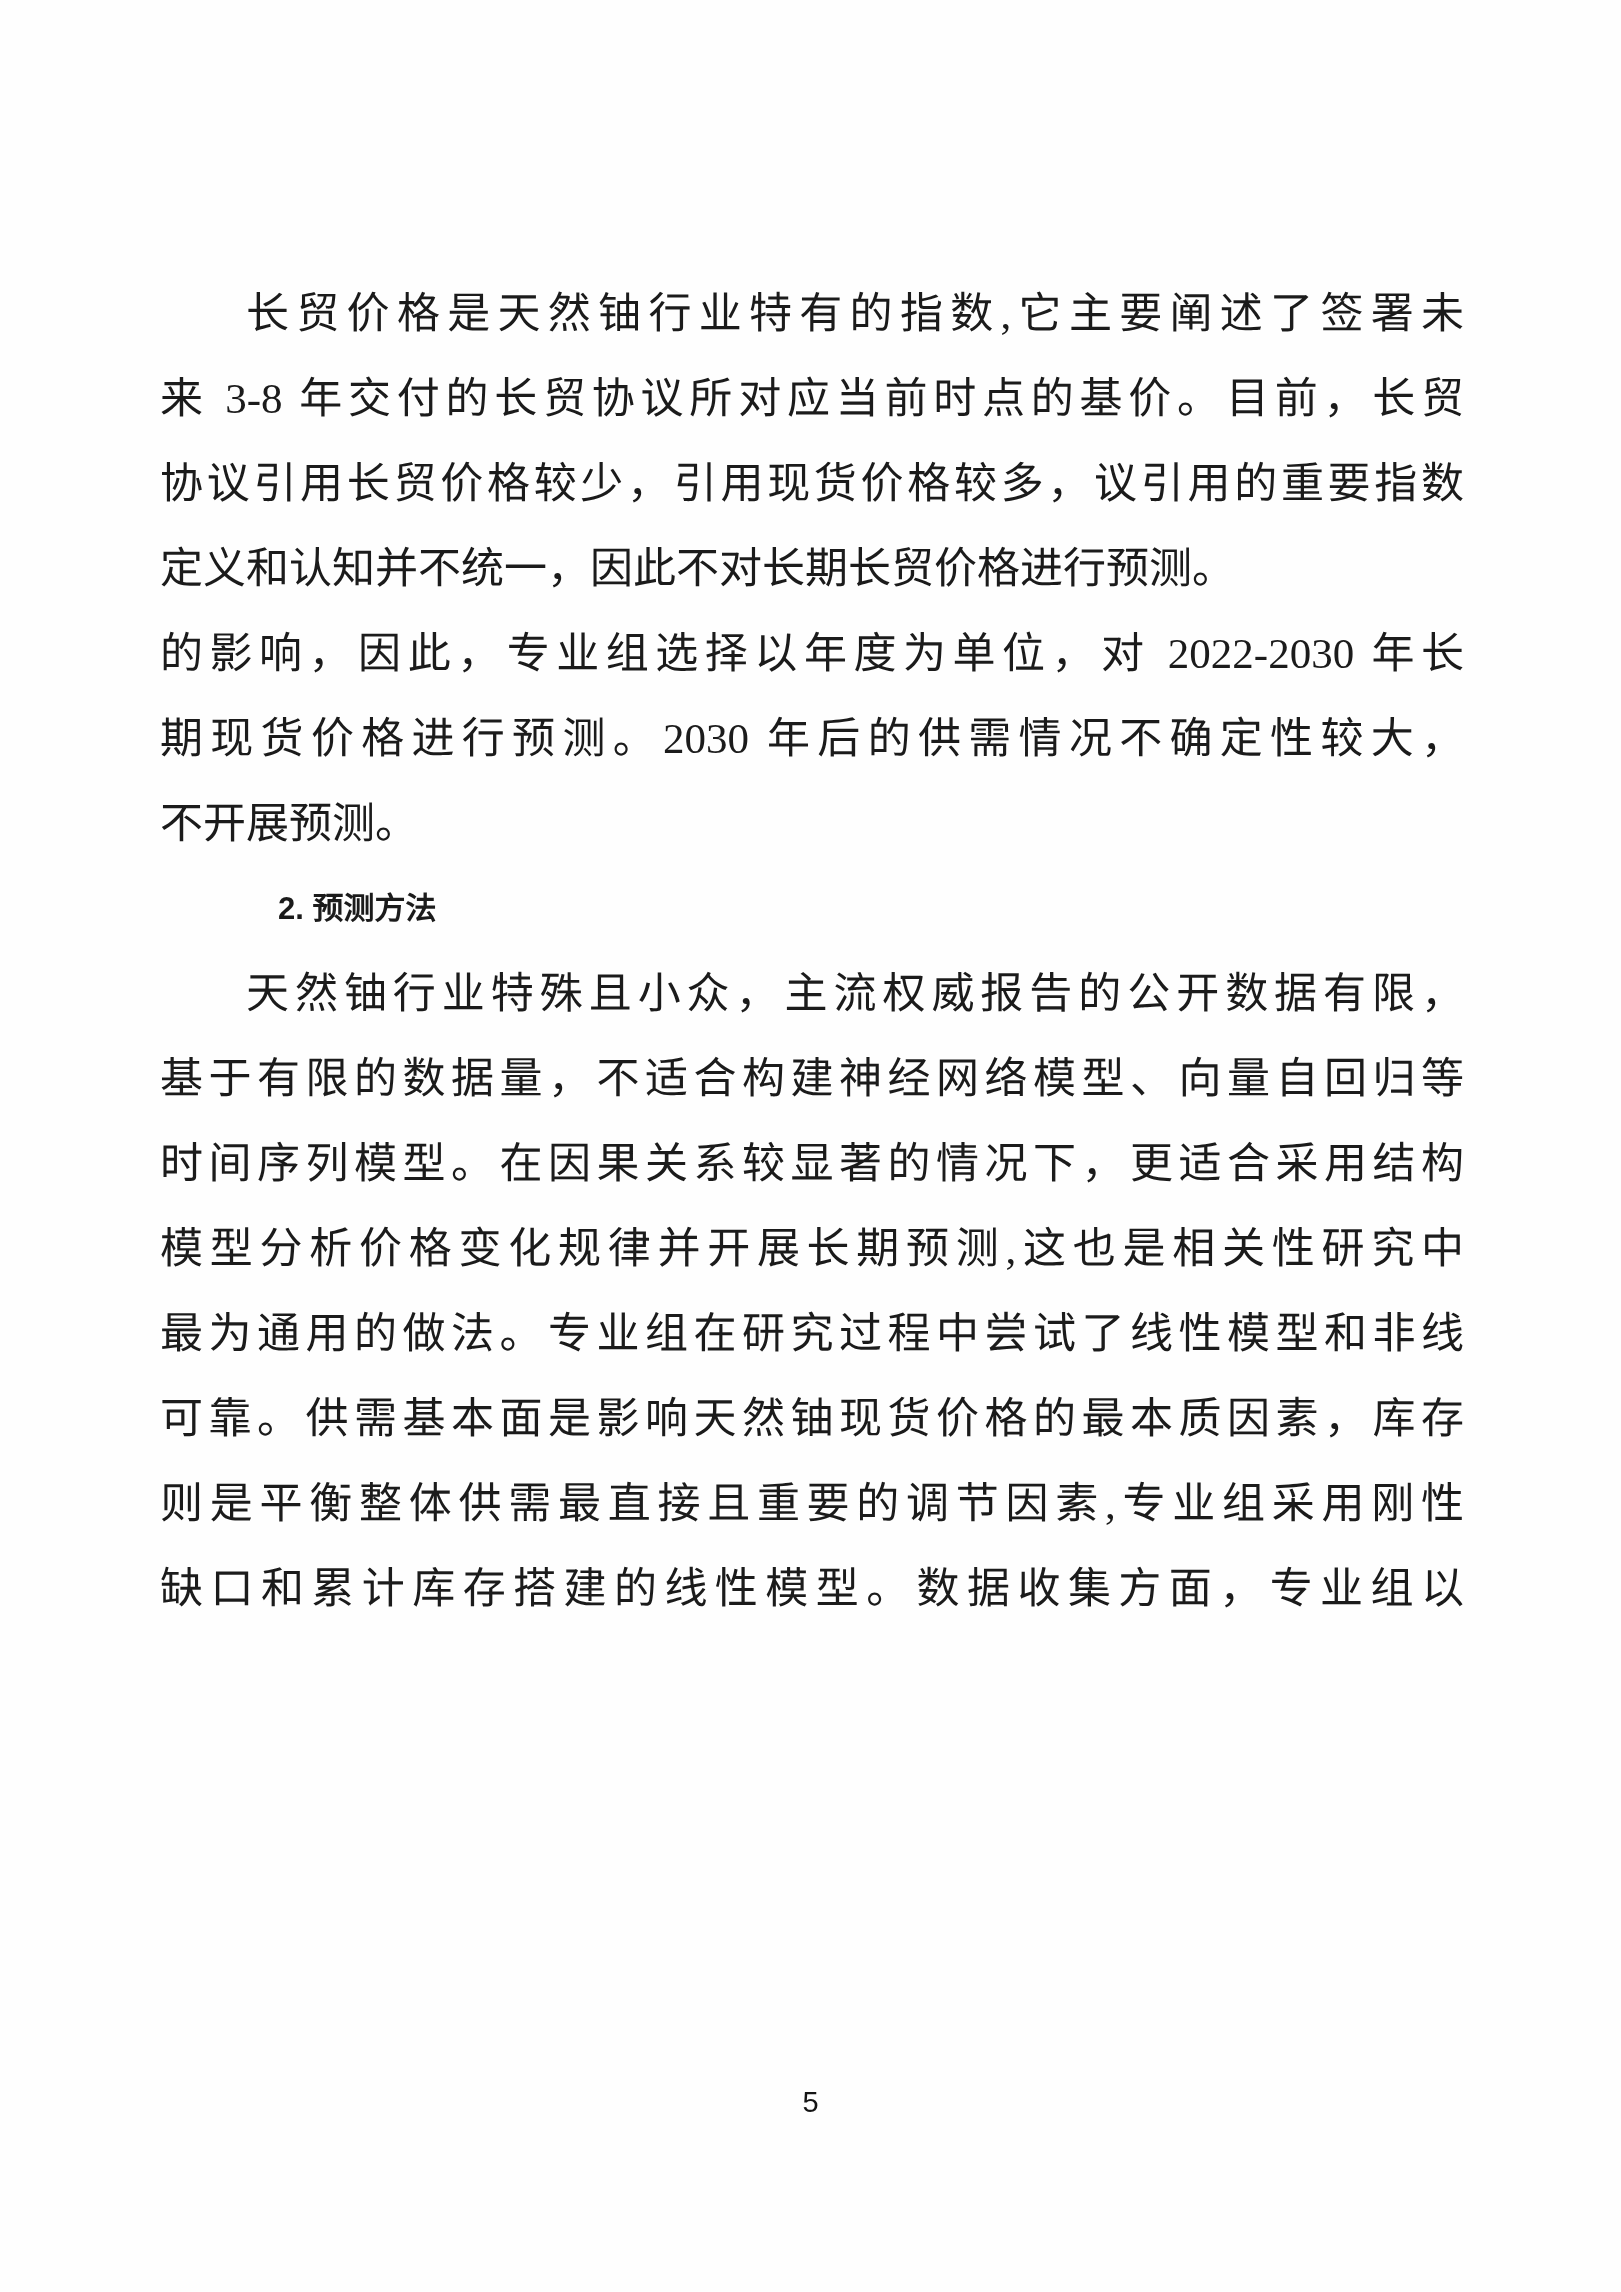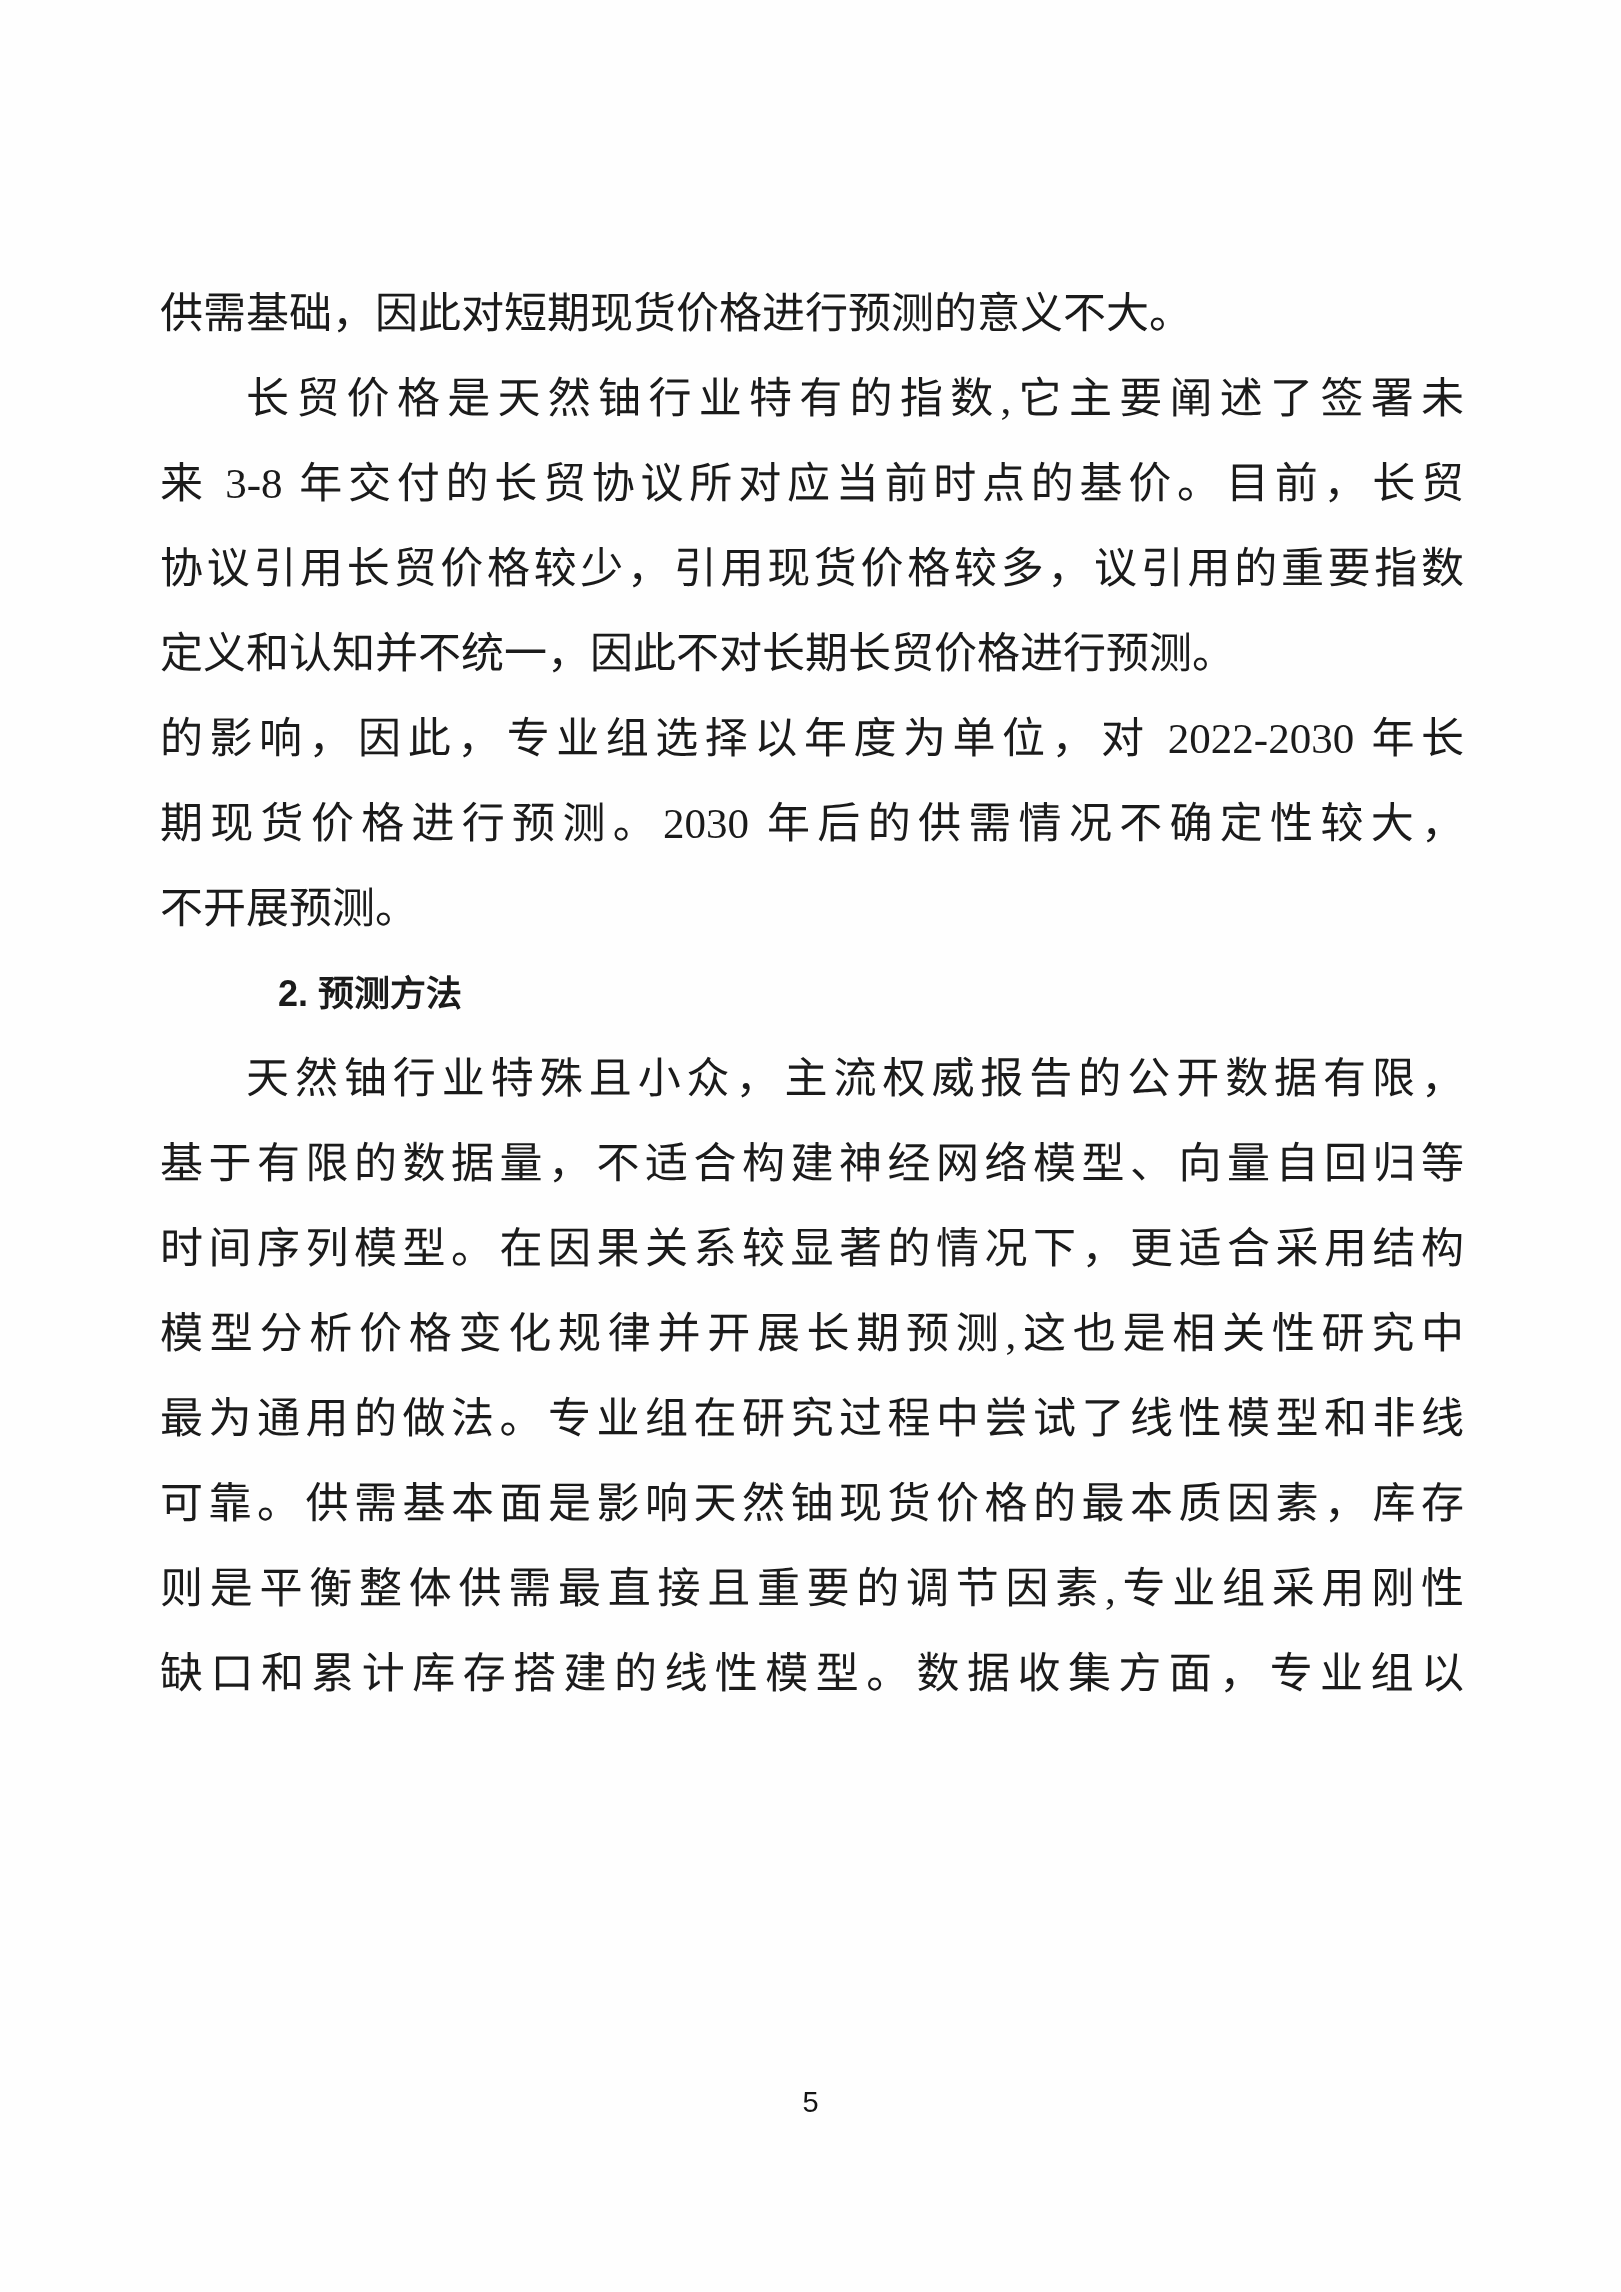--- a/index.html
+++ b/index.html
@@ -34,21 +34,21 @@
   .line.end {
     text-align: left;
     text-align-last: left;
   }
   .line.first {
     text-indent: 86px;
   }
   .line.heading {
     font-family: "Liberation Sans", "DejaVu Sans", sans-serif;
     font-weight: 700;
-    font-size: 36px;
+    font-size: 31px;
     text-align: left;
     text-align-last: left;
     padding-left: 118px;
   }
   .footer {
     position: absolute;
     left: 0;
     right: 0;
     top: 2086px;
     text-align: center;
@@ -56,21 +56,20 @@
     font-size: 29px;
     color: #141414;
   }
 </style>
 </head>
 <body>
 
 <div class="page">
   <div class="content">
 
-    <div class="line end">供需基础，因此对短期现货价格进行预测的意义不大。</div>
     <div class="line first">长贸价格是天然铀行业特有的指数,它主要阐述了签署未</div>
     <div class="line">来 3-8 年交付的长贸协议所对应当前时点的基价。目前，长贸</div>
     <div class="line">协议引用长贸价格较少，引用现货价格较多，议引用的重要指数</div>
     <div class="line end">定义和认知并不统一，因此不对长期长贸价格进行预测。</div>
     <div class="line">的影响，因此，专业组选择以年度为单位，对 2022-2030 年长</div>
     <div class="line">期现货价格进行预测。2030 年后的供需情况不确定性较大，</div>
     <div class="line end">不开展预测。</div>
 
     <div class="line heading">2. 预测方法</div>
 

